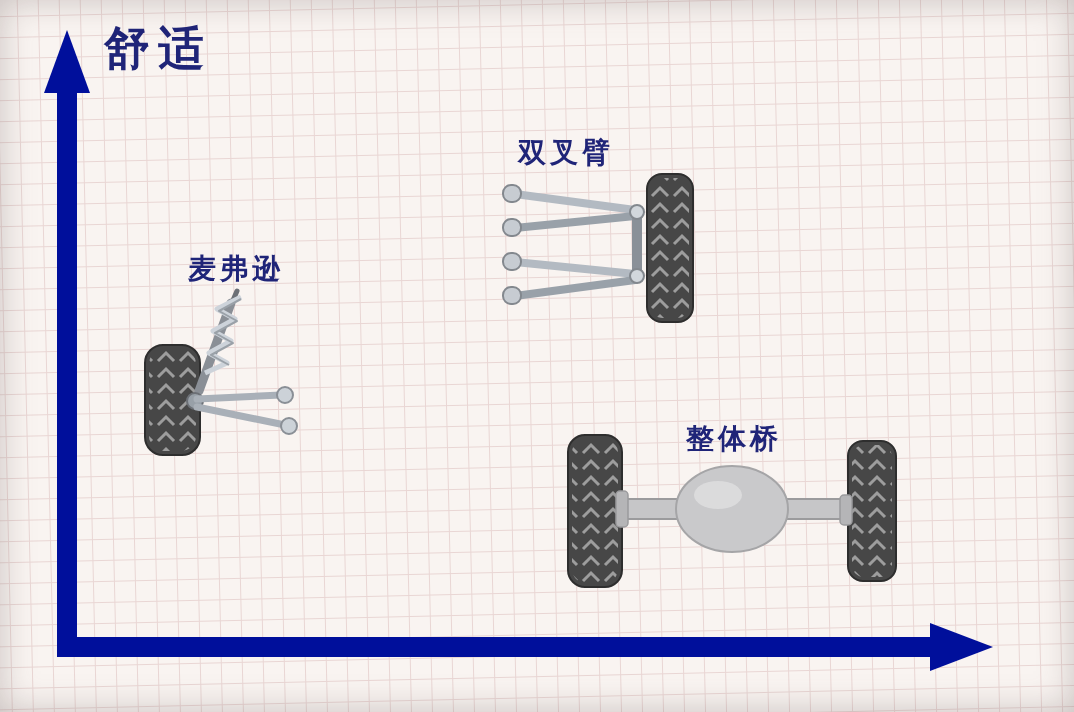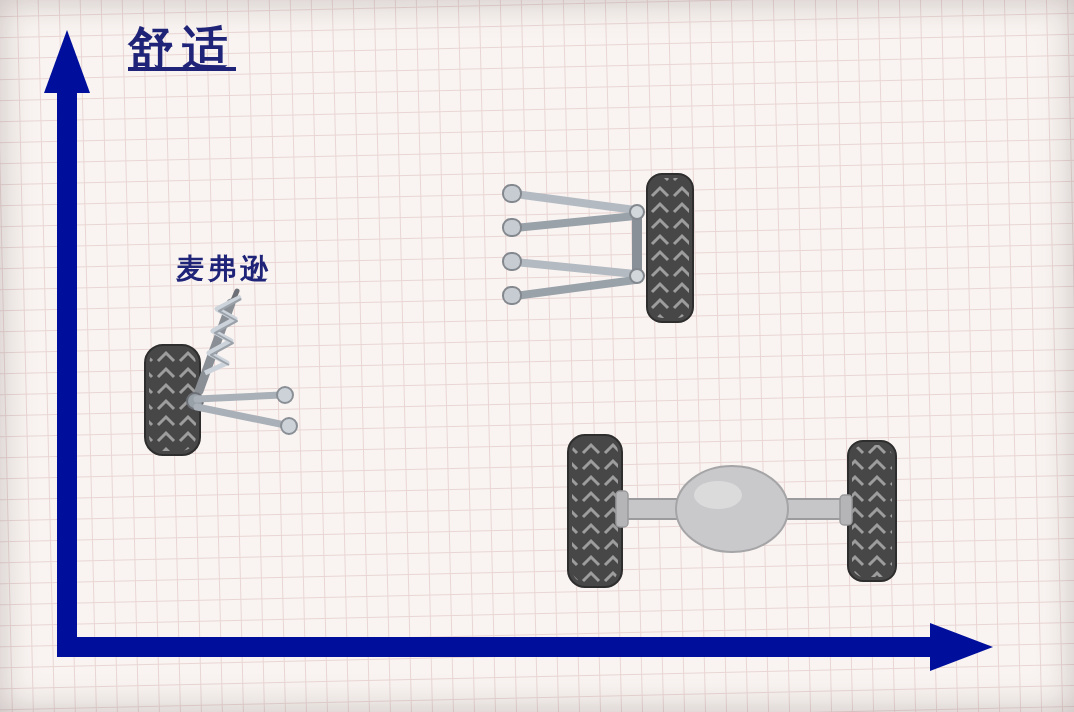--- a/index.html
+++ b/index.html
@@ -50,24 +50,24 @@
   }
   
   .lbl {
     position: absolute;
     color: #1f2478;
     font-weight: bold;
     letter-spacing: 4px;
     white-space: nowrap;
   }
   .lbl-axis { font-size: 46px; letter-spacing: 8px; }
-  .lbl-y { left: 128px; top: 18px; text-decoration: underline; }
+  .lbl-y { left: 104px; top: 18px; }
   .lbl-x { left: 896px; top: 548px; }
   .lbl-item { font-size: 28px; }
-  .lbl-macpherson { left: 176px; top: 250px; }
+  .lbl-macpherson { left: 188px; top: 250px; }
   .lbl-wishbone { left: 518px; top: 134px; }
   .lbl-axle { left: 686px; top: 420px; }
   
   .illus { position: absolute; }
   .illus-macpherson { left: 133px; top: 285px; width: 180px; height: 175px; }
   .illus-wishbone { left: 495px; top: 168px; width: 205px; height: 162px; }
   .illus-axle { left: 558px; top: 425px; width: 352px; height: 172px; }
 </style>
 </head>
 <body>
@@ -77,20 +77,22 @@
   <div class="grid"></div>
 
   <div class="axis-bar axis-v"></div>
   <div class="arrowhead-up"></div>
   <div class="axis-bar axis-h"></div>
   <div class="arrowhead-right"></div>
 
   <div class="lbl lbl-axis lbl-y">舒适</div>
 
   <div class="lbl lbl-item lbl-macpherson">麦弗逊</div>
+  <div class="lbl lbl-item lbl-wishbone">双叉臂</div>
+  <div class="lbl lbl-item lbl-axle">整体桥</div>
 
   <svg class="illus illus-macpherson" viewBox="0 0 180 175">
     <defs>
       <pattern id="tread-a" width="22" height="16" patternUnits="userSpaceOnUse">
         <path d="M3 12 L11 4 L19 12" stroke="#9d9d9d" stroke-width="3" fill="none"></path>
       </pattern>
     </defs>
 
     <g>
       <rect x="12" y="60" width="55" height="110" rx="18" fill="#474747" stroke="#2e2e2e" stroke-width="2"></rect>

